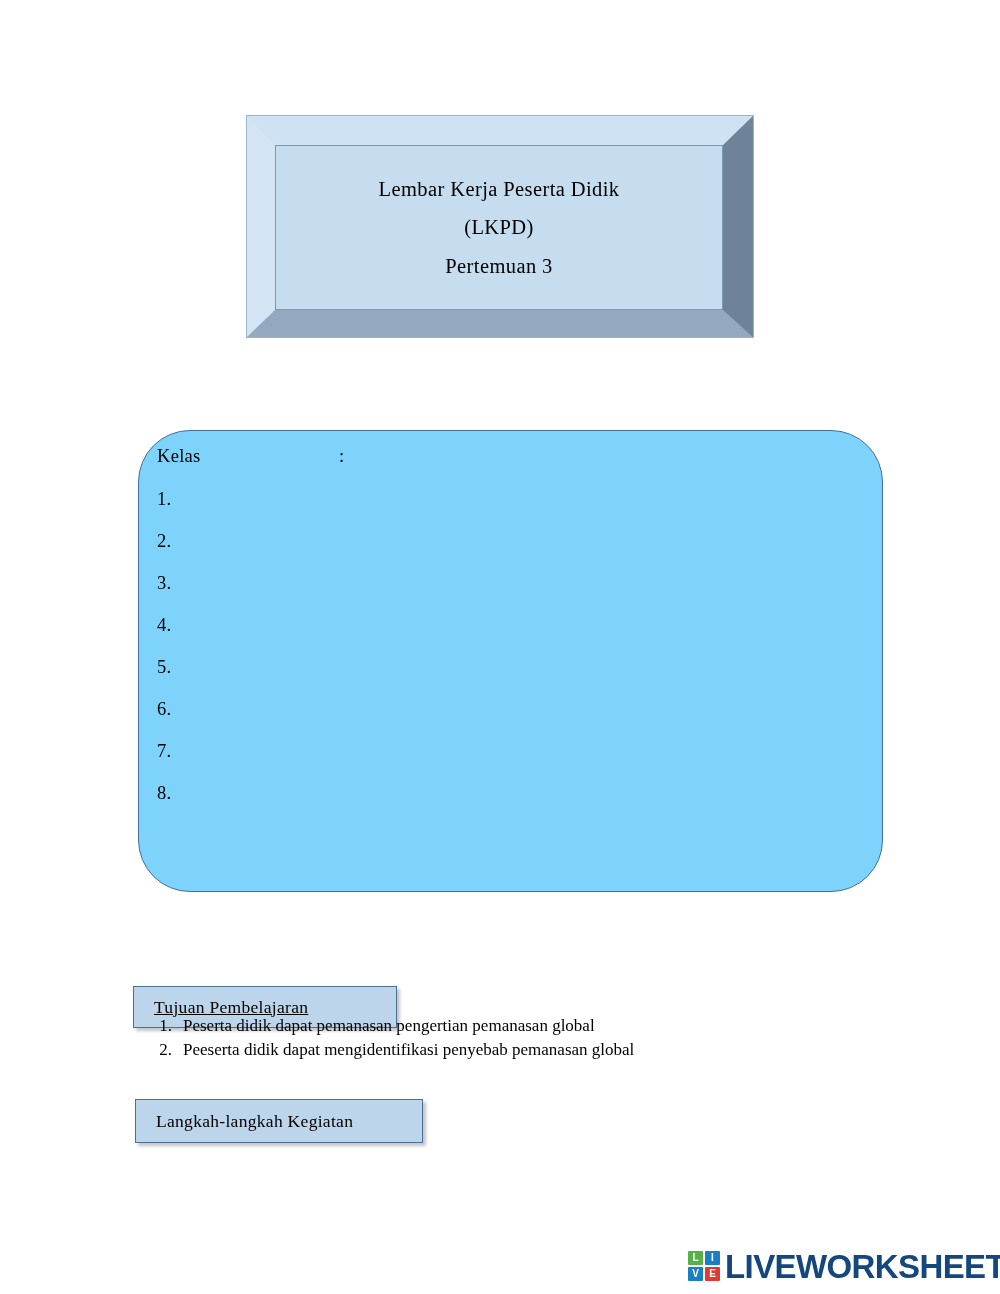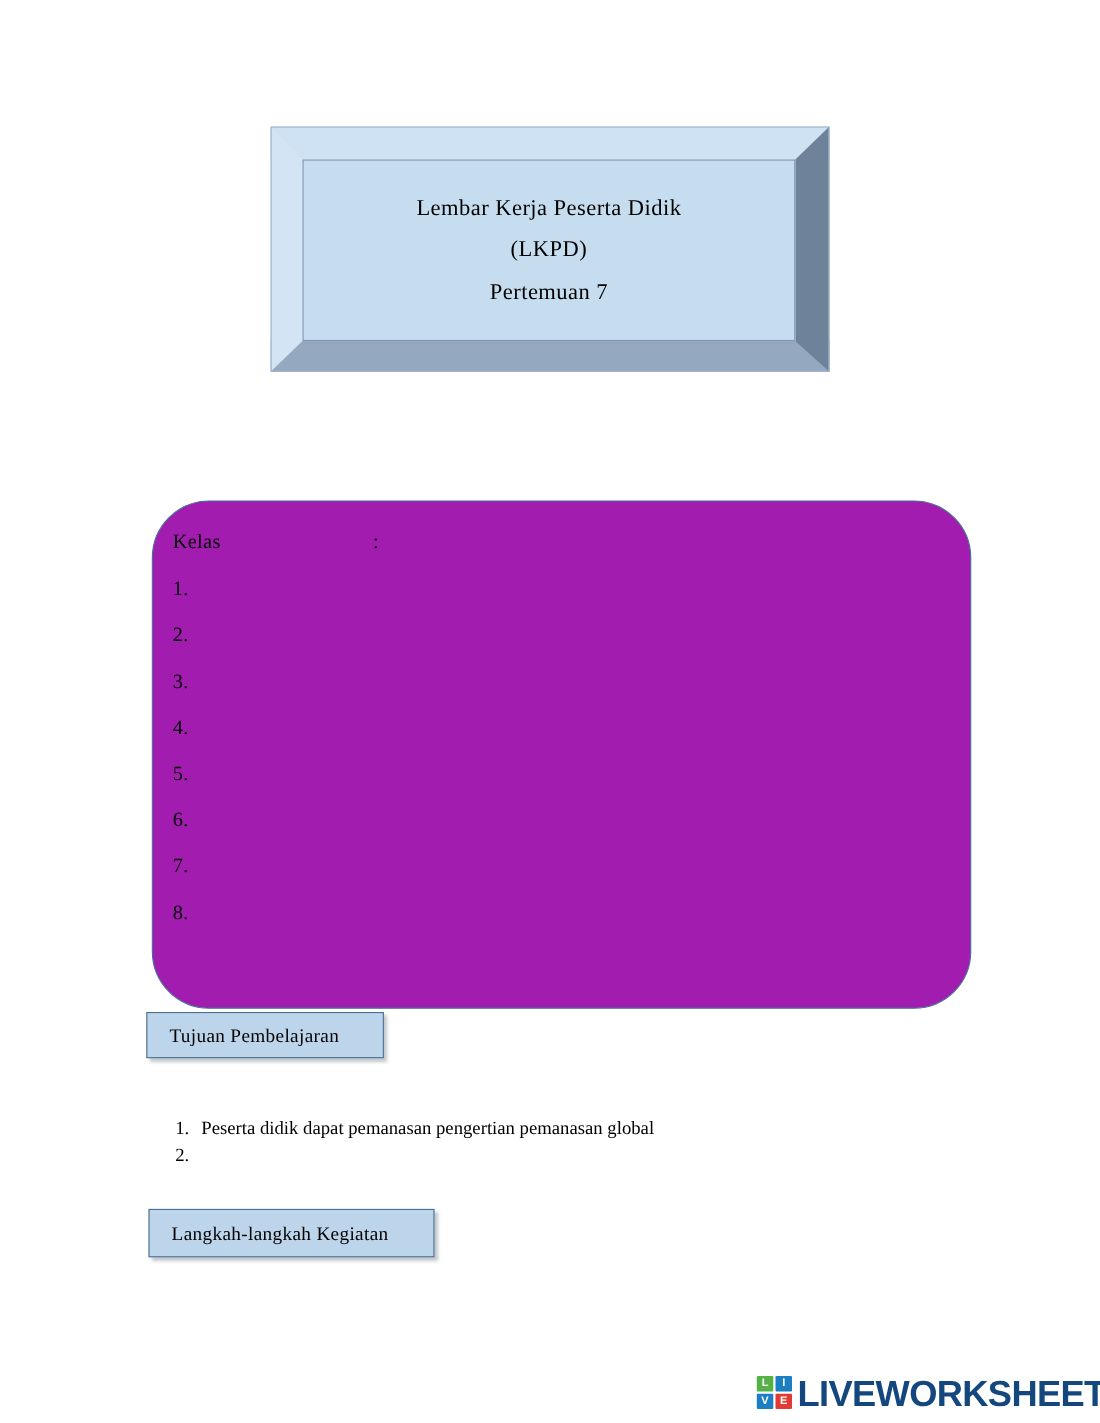--- a/index.html
+++ b/index.html
@@ -70,26 +70,25 @@
     white-space: nowrap;
   }
 
   
   #identity-box {
     position: absolute;
     left: 138px;
     top: 430px;
     width: 745px;
     height: 462px;
-    background: #a21caf;
+    background: #7dd3fc;
     border: 1px solid #46709a;
     border-radius: 52px 52px 52px 52px;
     box-sizing: border-box;
-    padding: 28px 0 0 18px;
-    margin-top: 25px;
+    padding: 16px 0 0 18px;
   }
   #identity-box .id-row {
     font-size: 18.5px;
     line-height: 1.0;
     letter-spacing: 0.3px;
     white-space: nowrap;
     margin: 0 0 24px 0;
     height: 19px;
   }
   #identity-box .id-row.kelas {
@@ -108,28 +107,29 @@
     box-shadow: 3px 3px 3px rgba(120,130,140,0.45);
     display: flex;
     align-items: center;
     padding-left: 20px;
     font-size: 17.5px;
     letter-spacing: 0.3px;
     white-space: nowrap;
   }
   #banner-tujuan {
     left: 133px;
-    top: 920px;
-    width: 216px;
+    top: 986px;
+    width: 264px;
     height: 42px;
+    text-decoration: underline;
   }
   #banner-langkah {
     left: 135px;
     top: 1099px;
-    width: 260px;
+    width: 288px;
     height: 44px;
   }
 
   
   #objectives {
     position: absolute;
     left: 142px;
     top: 1014px;
     width: 700px;
     margin: 0;
@@ -192,21 +192,21 @@
 </style>
 </head>
 <body>
 
 <div id="title-frame">
   <div class="bevel"></div>
   <div class="bevel-outline"></div>
   <div id="title-panel">
     <div class="t-line">Lembar Kerja Peserta Didik</div>
     <div class="t-line">(LKPD)</div>
-    <div class="t-line">Pertemuan  7</div>
+    <div class="t-line">Pertemuan  3</div>
   </div>
 </div>
 
 <div id="identity-box">
   <div class="id-row kelas">
     <span class="kelas-label">Kelas</span>
     <span>:</span>
     <span></span>
   </div>
   <div class="id-row member-row">1.</div>
@@ -221,20 +221,21 @@
 
 <div class="banner" id="banner-tujuan">Tujuan  Pembelajaran</div>
 
 <ol id="objectives">
   <li>
     <span class="num">1.</span>
     <span class="txt">Peserta didik  dapat pemanasan  pengertian  pemanasan  global</span>
   </li>
   <li>
     <span class="num">2.</span>
+    <span class="txt">Peeserta didik  dapat mengidentifikasi  penyebab pemanasan  global</span>
   </li>
 </ol>
 
 <div class="banner" id="banner-langkah">Langkah-langkah  Kegiatan</div>
 
 <div id="lw-logo">
   <div id="lw-mark">
     <span class="sq-l">L</span>
     <span class="sq-i">I</span>
     <span class="sq-v">V</span>

